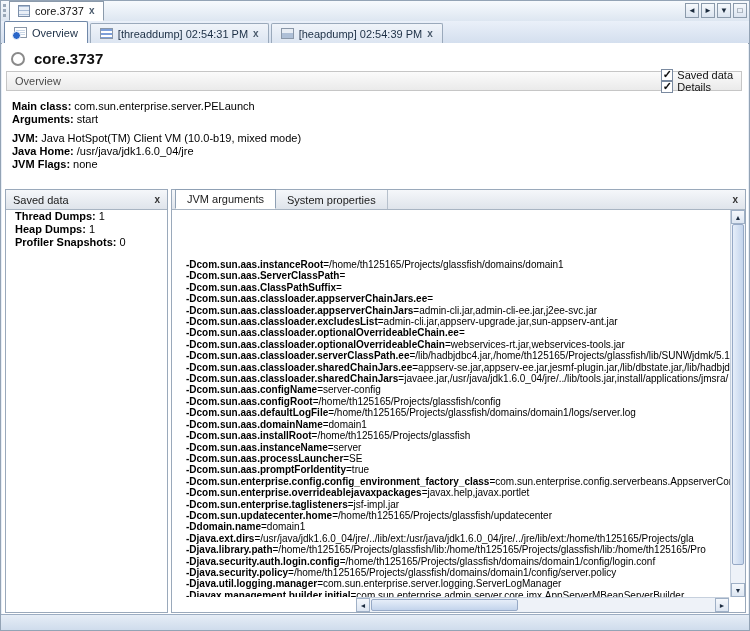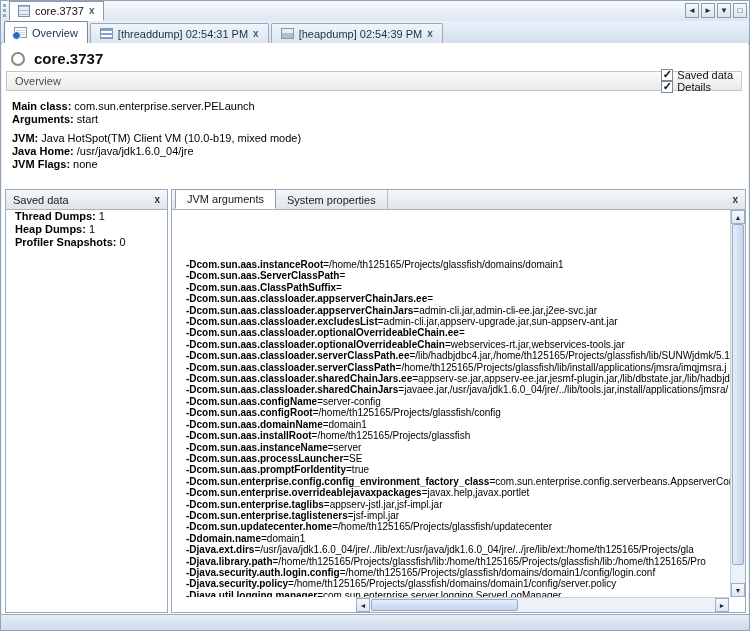--- a/index.html
+++ b/index.html
@@ -257,40 +257,40 @@
           </div>
 
           <div class="arg">
             <span class="arg-name">-Dcom.sun.aas.classloader.optionalOverrideableChain</span><span class="arg-value">=webservices-rt.jar,webservices-tools.jar</span>
           </div>
 
           <div class="arg">
             <span class="arg-name">-Dcom.sun.aas.classloader.serverClassPath.ee</span><span class="arg-value">=/lib/hadbjdbc4.jar,/home/th125165/Projects/glassfish/lib/SUNWjdmk/5.1,</span>
           </div>
 
-          <div class="arg">
-            <span class="arg-name">-Dcom.sun.aas.classloader.serverClassPath</span><span class="arg-value">=/home/th125165/Projects/glassfish/lib/install/applications/jmsra/imqjmsra.j</span>
-          </div>
 
           <div class="arg">
             <span class="arg-name">-Dcom.sun.aas.classloader.sharedChainJars.ee</span><span class="arg-value">=appserv-se.jar,appserv-ee.jar,jesmf-plugin.jar,/lib/dbstate.jar,/lib/hadbjdb</span>
           </div>
 
           <div class="arg">
             <span class="arg-name">-Dcom.sun.aas.classloader.sharedChainJars</span><span class="arg-value">=javaee.jar,/usr/java/jdk1.6.0_04/jre/../lib/tools.jar,install/applications/jmsra/</span>
           </div>
 
           <div class="arg">
             <span class="arg-name">-Dcom.sun.aas.configName</span><span class="arg-value">=server-config</span>
           </div>
 
           <div class="arg">
             <span class="arg-name">-Dcom.sun.aas.configRoot</span><span class="arg-value">=/home/th125165/Projects/glassfish/config</span>
           </div>
 
+          <div class="arg">
+            <span class="arg-name">-Dcom.sun.aas.defaultLogFile</span><span class="arg-value">=/home/th125165/Projects/glassfish/domains/domain1/logs/server.log</span>
+          </div>
 
           <div class="arg">
             <span class="arg-name">-Dcom.sun.aas.domainName</span><span class="arg-value">=domain1</span>
           </div>
 
           <div class="arg">
             <span class="arg-name">-Dcom.sun.aas.installRoot</span><span class="arg-value">=/home/th125165/Projects/glassfish</span>
           </div>
 
           <div class="arg">
@@ -306,23 +306,20 @@
           </div>
 
           <div class="arg">
             <span class="arg-name">-Dcom.sun.enterprise.config.config_environment_factory_class</span><span class="arg-value">=com.sun.enterprise.config.serverbeans.AppserverConfigE</span>
           </div>
 
           <div class="arg">
             <span class="arg-name">-Dcom.sun.enterprise.overrideablejavaxpackages</span><span class="arg-value">=javax.help,javax.portlet</span>
           </div>
 
-          <div class="arg">
-            <span class="arg-name">-Dcom.sun.enterprise.taglibs</span><span class="arg-value">=appserv-jstl.jar,jsf-impl.jar</span>
-          </div>
 
           <div class="arg">
             <span class="arg-name">-Dcom.sun.enterprise.taglisteners</span><span class="arg-value">=jsf-impl.jar</span>
           </div>
 
           <div class="arg">
             <span class="arg-name">-Dcom.sun.updatecenter.home</span><span class="arg-value">=/home/th125165/Projects/glassfish/updatecenter</span>
           </div>
 
           <div class="arg">

